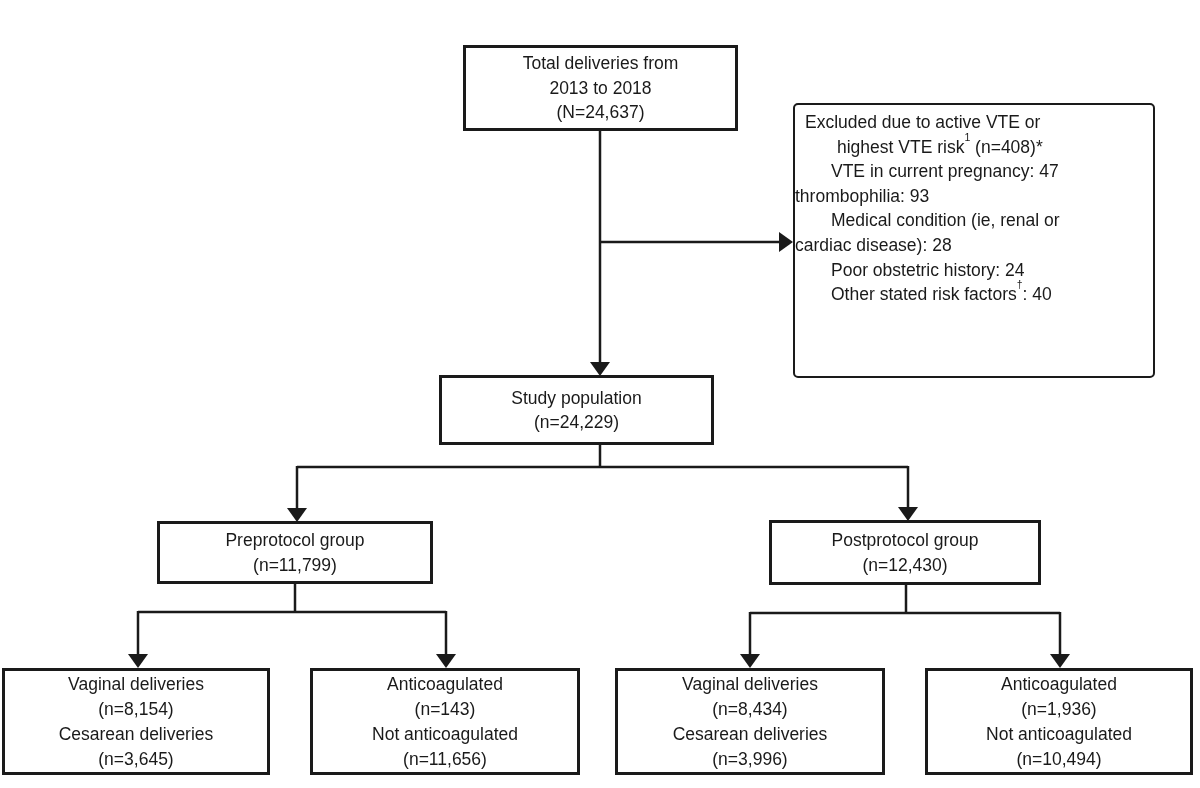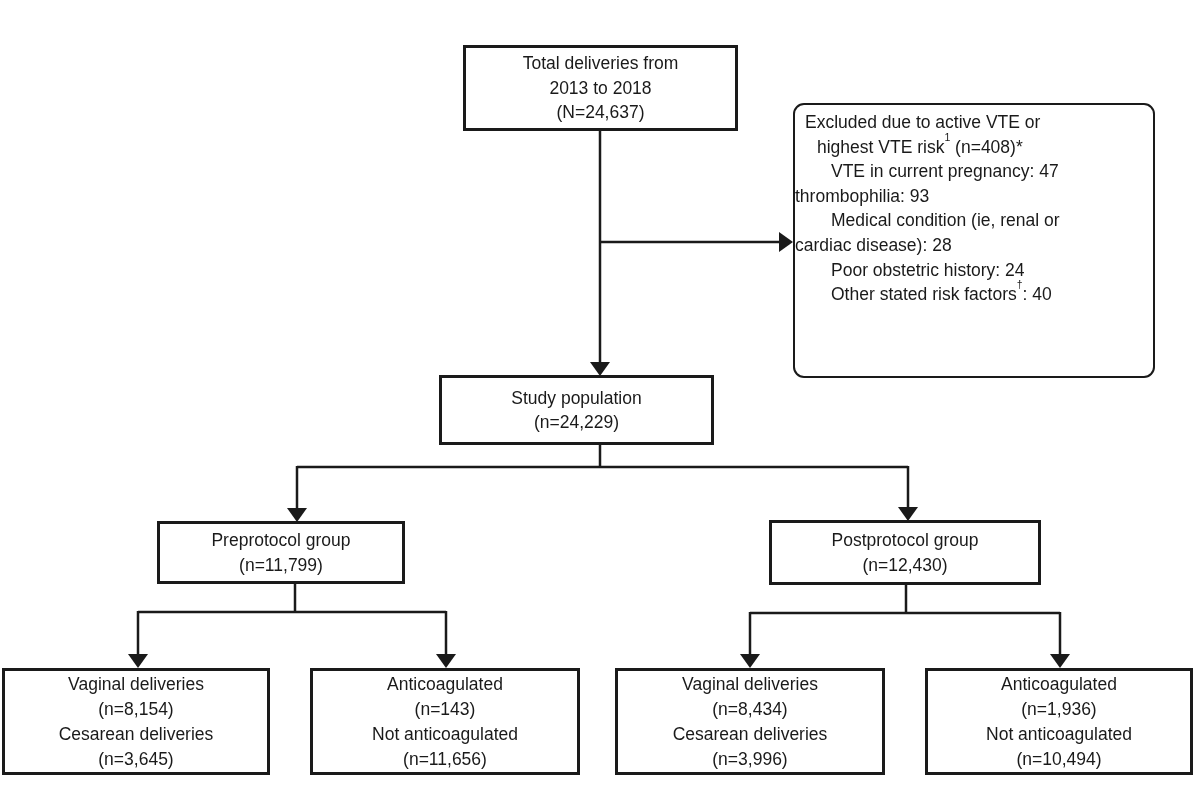--- a/index.html
+++ b/index.html
@@ -33,44 +33,44 @@
     justify-content: center;
     align-items: center;
     text-align: center;
     font-size: 17.5px;
     line-height: 24.5px;
   }
   .ln { white-space: nowrap; }
 
   .nb-total  { left: 463px; top: 45px;  width: 275px; height: 86px; }
   .nb-study  { left: 439px; top: 375px; width: 275px; height: 70px; }
-  .nb-pre    { left: 157px; top: 521px; width: 248px; height: 63px; }
+  .nb-pre    { left: 157px; top: 521px; width: 276px; height: 63px; }
   .nb-post   { left: 769px; top: 520px; width: 272px; height: 65px; }
   .nb-leaf-a { left: 2px;   top: 668px; width: 268px; height: 107px; line-height: 25px; }
   .nb-leaf-b { left: 310px; top: 668px; width: 270px; height: 107px; line-height: 25px; }
   .nb-leaf-c { left: 615px; top: 668px; width: 270px; height: 107px; line-height: 25px; }
   .nb-leaf-d { left: 925px; top: 668px; width: 268px; height: 107px; line-height: 25px; }
 
   .excluded {
     position: absolute;
     box-sizing: border-box;
     left: 793px;
     top: 103px;
     width: 362px;
     height: 275px;
     background: #ffffff;
     border: 2px solid #1a1a1a;
-    border-radius: 11px;
+    border-radius: 5px;
     font-size: 17.5px;
     line-height: 24.6px;
     padding-top: 5px;
     text-align: left;
   }
   .ex-l1   { padding-left: 10px; white-space: nowrap; }
-  .ex-l2   { padding-left: 22px; white-space: nowrap; }
+  .ex-l2   { padding-left: 22px; white-space: nowrap; margin-left: 20px; }
   .ex-item { padding-left: 36px; white-space: nowrap; }
   .ex-cont { white-space: nowrap; }
 
   sup.fn {
     font-size: 0.6em;
     position: relative;
     top: -0.5em;
     line-height: 0;
   }
 </style>

